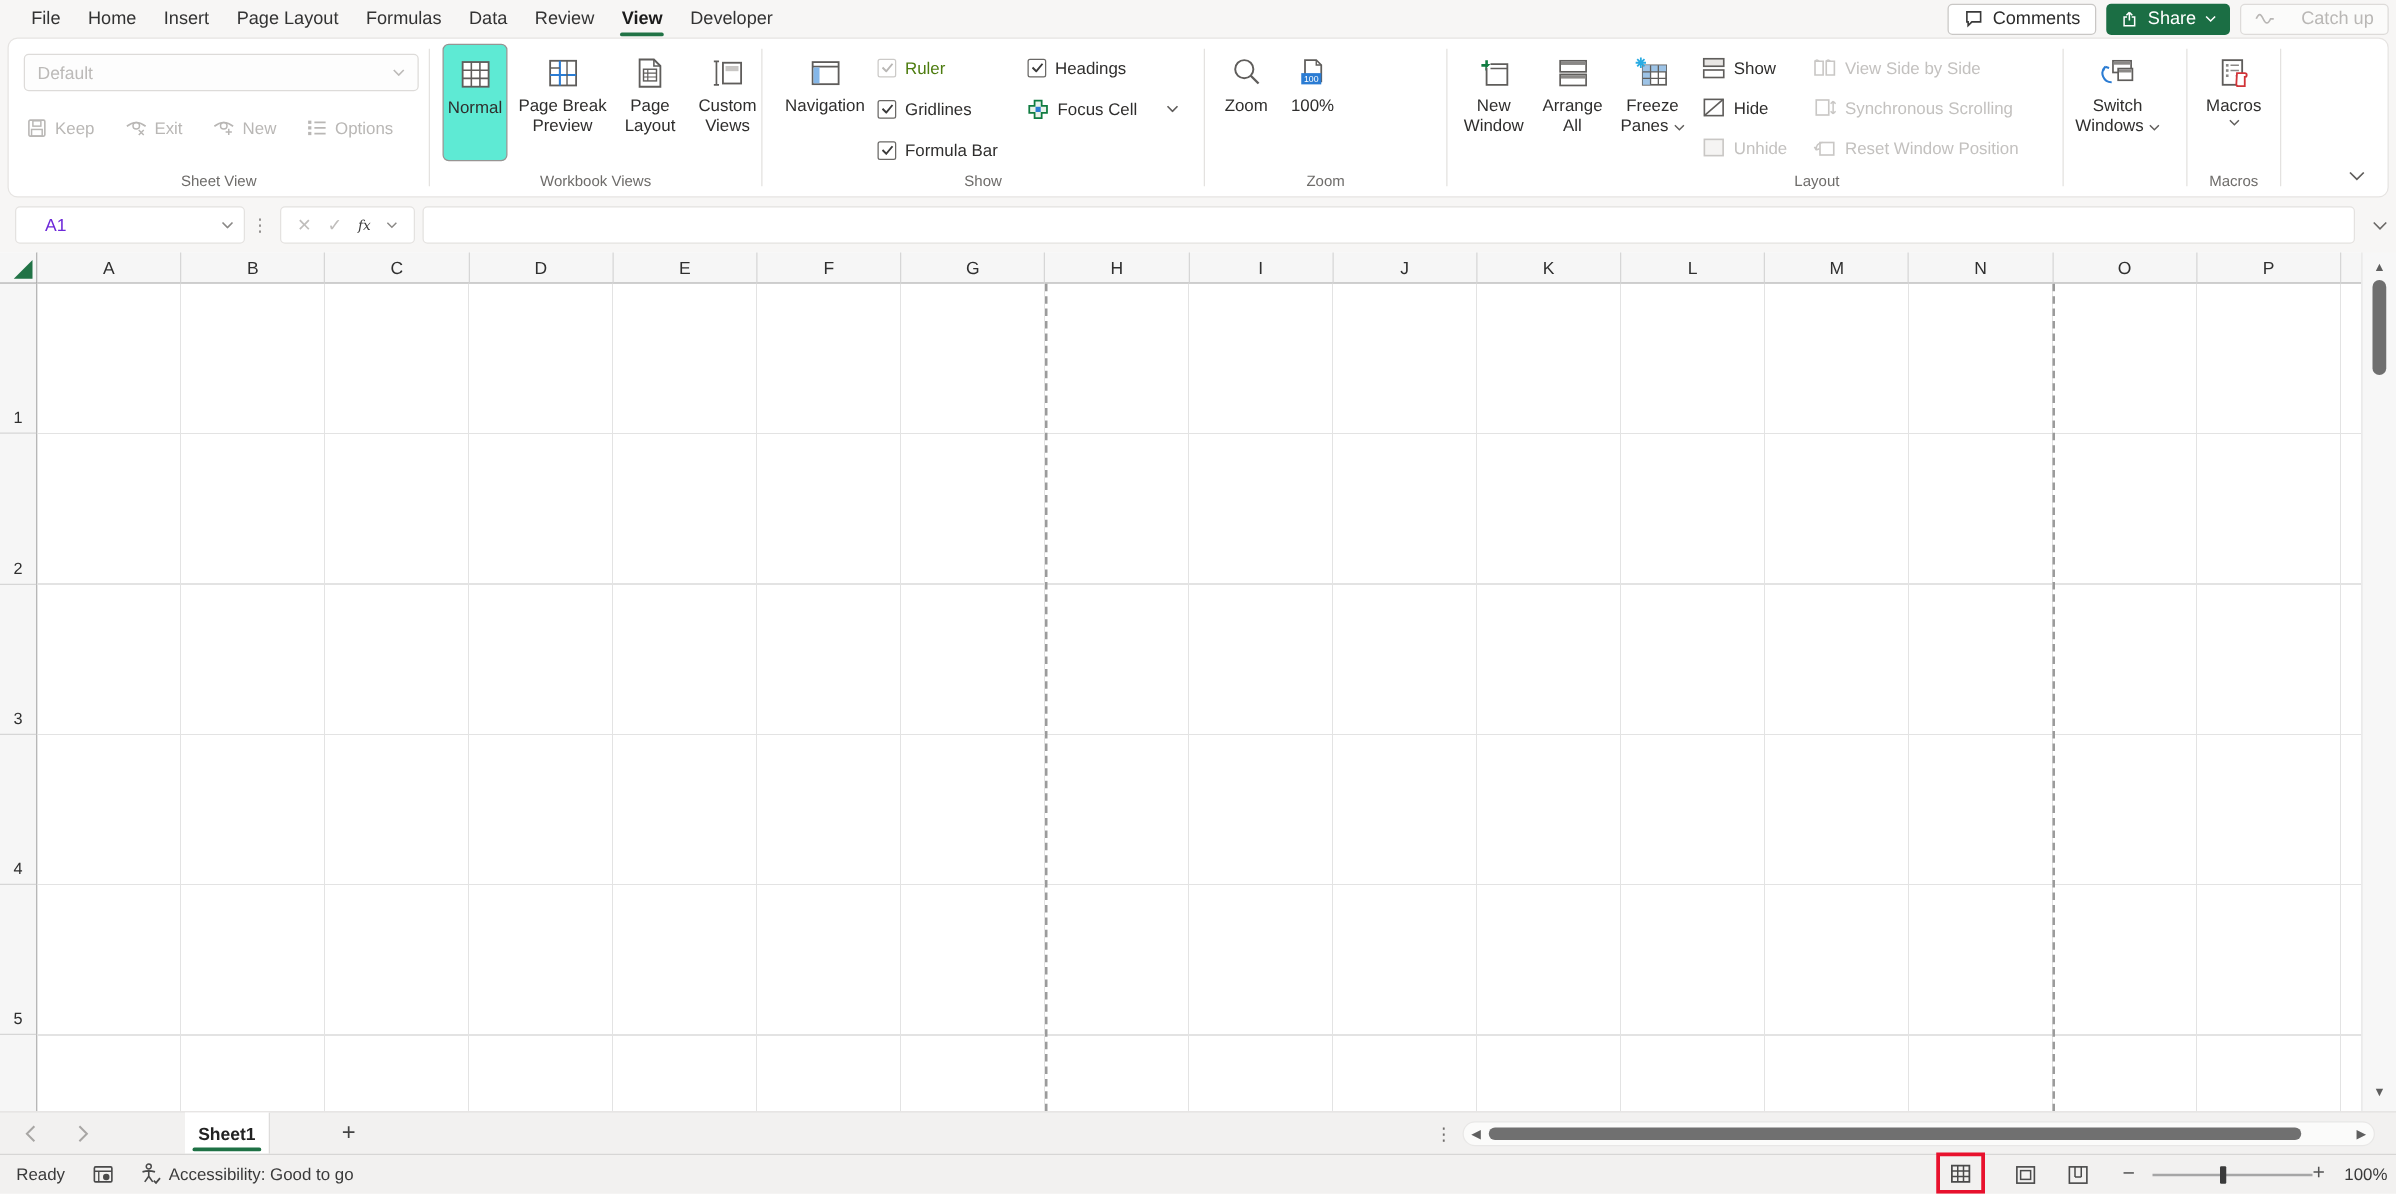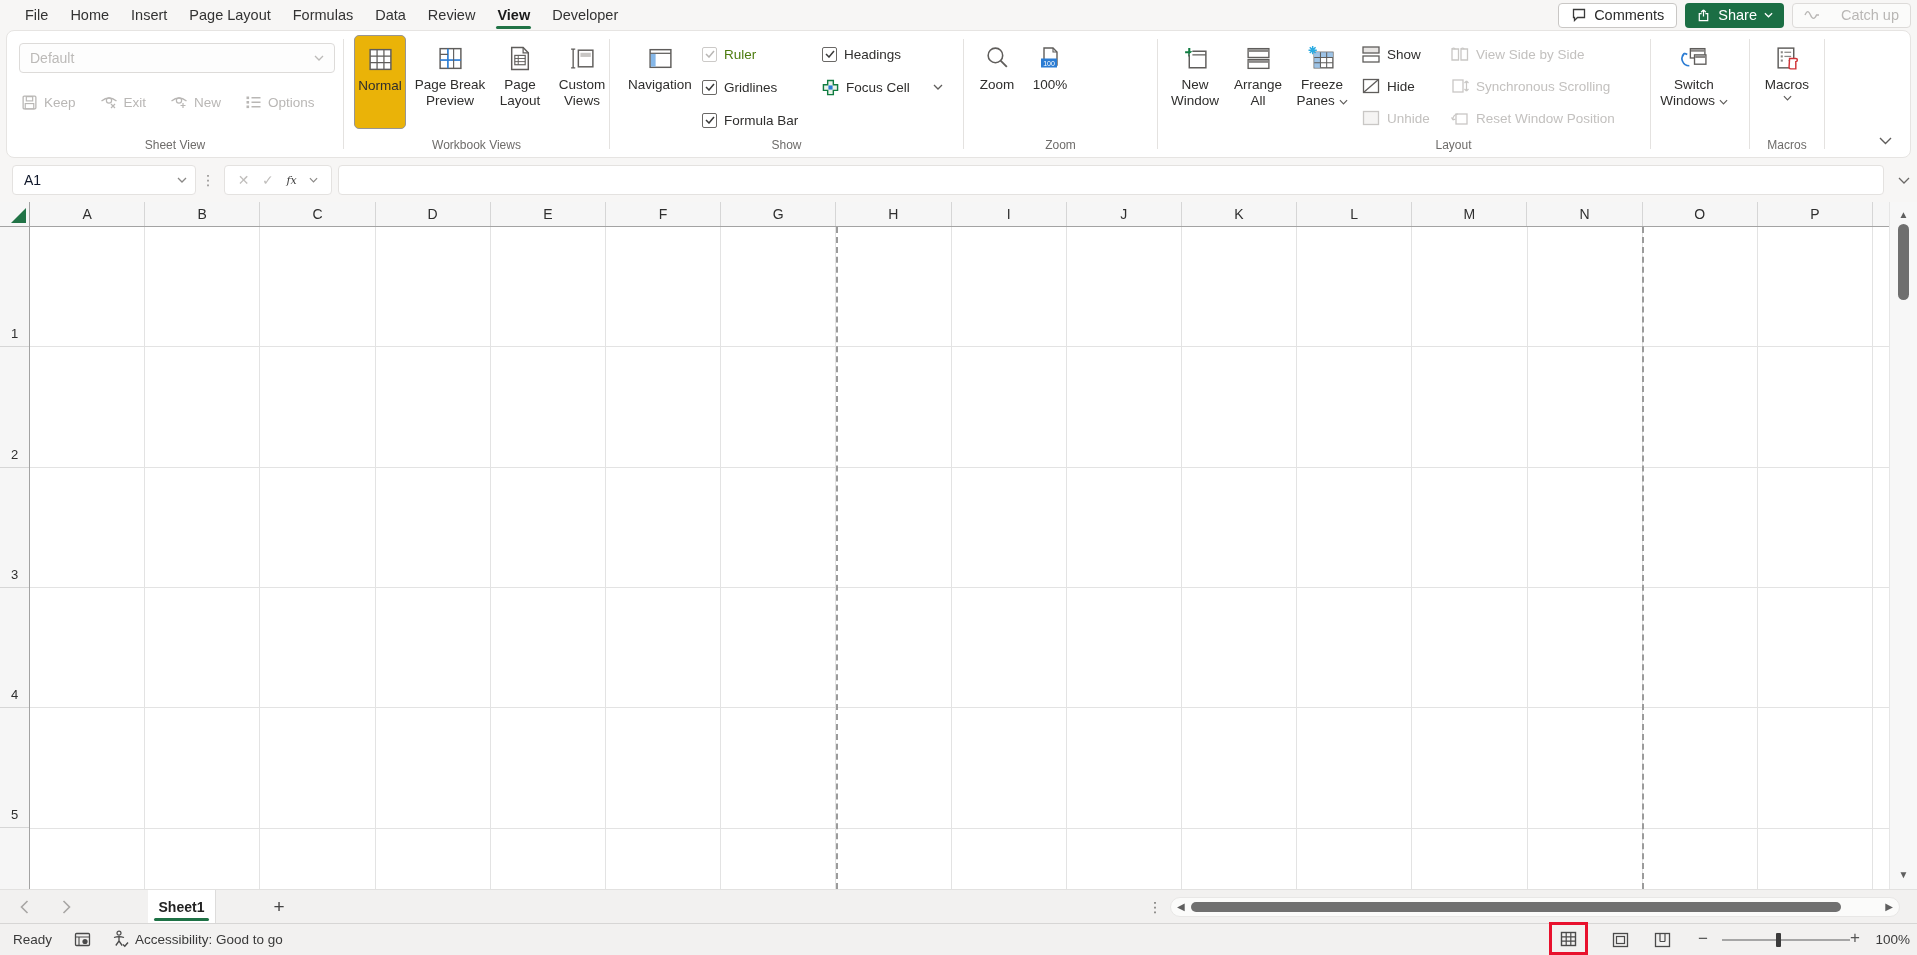--- a/index.html
+++ b/index.html
@@ -18,39 +18,39 @@
   .btn-catchup { display:flex; align-items:center; gap:21px; height:25px; padding:0 11px; border:1px solid #dddbd9; border-radius:4px; background:#fbfbfa; font-size:14.5px; color:#b9b7b5; }
 
   
   .ribbon { position:absolute; left:6px; top:30px; width:1905px; height:128px; background:#fff; border:1px solid #e6e4e2; border-radius:8px; display:flex; }
   .rgroup { position:relative; height:100%; flex:none; }
   .rsep { flex:none; width:1px; background:#e4e2e0; margin:8px 0 8px; }
   .glabel { position:absolute; bottom:5px; left:0; right:0; text-align:center; font-size:12px; color:#6e6c6a; white-space:nowrap; }
   .bigbtn { display:flex; flex-direction:column; align-items:center; padding-top:7px; height:94px; border-radius:5px; flex:none; }
   .bigbtn .ic { height:32px; display:flex; align-items:center; justify-content:center; }
   .bigbtn .lbl { margin-top:3px; font-size:13.5px; line-height:16px; text-align:center; color:#2f2e2d; }
-  .bigbtn.selected { background:#eab308; border:1px solid #979593; }
+  .bigbtn.selected { background:#5eead4; border:1px solid #979593; }
   .smallrow { display:flex; align-items:center; gap:6px; height:26px; font-size:13.5px; color:#2f2e2d; white-space:nowrap; }
   .smallrow.disabled { color:#c3c1bf; }
   .checkrow { display:flex; align-items:center; gap:7px; height:26px; font-size:13.5px; color:#2f2e2d; white-space:nowrap; }
   .cb { width:15px; height:15px; border:1px solid #6a6866; border-radius:2px; background:#fff; display:flex; align-items:center; justify-content:center; flex:none; }
   .cb svg { display:block; }
   .cb.disabled { border-color:#cccac8; }
   .chev { color:#5f5d5b; display:inline-block; }
   .chev.gray { color:#8a8886; }
 
   
   .combo { position:absolute; left:12px; top:12px; width:316px; height:30px; border:1px solid #dddbd9; border-radius:4px; background:#fdfdfd; display:flex; align-items:center; padding:0 10px; font-size:14px; color:#bcbab8; }
   .combo .chev { margin-left:auto; color:#bcbab8; }
   .sv-btnrow { position:absolute; left:14px; top:58px; display:flex; gap:24px; }
   .sv-btnrow .smallrow { color:#b9b7b5;justify-content:center; }
 
   
   .fbar { position:absolute; left:0; top:158px; width:1917px; height:44px; }
-  .namebox { position:absolute; left:12px; top:7px; width:184px; height:30px; background:#fff; border:1px solid #e4e2e0; border-radius:4px; display:flex; align-items:center; padding:0 8px 0 11px; font-size:14px; color:#0f172a; }
+  .namebox { position:absolute; left:12px; top:7px; width:184px; height:30px; background:#fff; border:1px solid #e4e2e0; border-radius:4px; display:flex; align-items:center; padding:0 8px 0 23px; font-size:14px; color:#6d28d9; }
   .namebox .chev { margin-left:auto; }
   .fdots { position:absolute; left:201px; top:7px; width:14px; height:30px; display:flex; align-items:center; justify-content:center; color:#8a8886; font-size:14px; letter-spacing:0; }
   .fxbox { position:absolute; left:224px; top:7px; width:108px; height:30px; background:#fff; border:1px solid #e4e2e0; border-radius:4px; display:flex; align-items:center; justify-content:space-evenly; }
   .fx-x, .fx-check { color:#c0bebc; font-size:14px; }
   .fx-fx { font-family:"DejaVu Serif", serif; font-style:italic; font-size:11px; color:#3c3c3c; }
   .finput { position:absolute; left:338px; top:7px; width:1546px; height:30px; background:#fff; border:1px solid #e4e2e0; border-radius:4px; font-size:14px; padding:0 8px; color:#1b1b1b; font-family:"Liberation Sans", sans-serif; }
   .fexpand { position:absolute; right:7px; top:7px; height:30px; display:flex; align-items:center; color:#6a6866; }
 
   
   .grid { position:absolute; left:0; top:202px; width:1889px; height:687px; background:#fff; }

